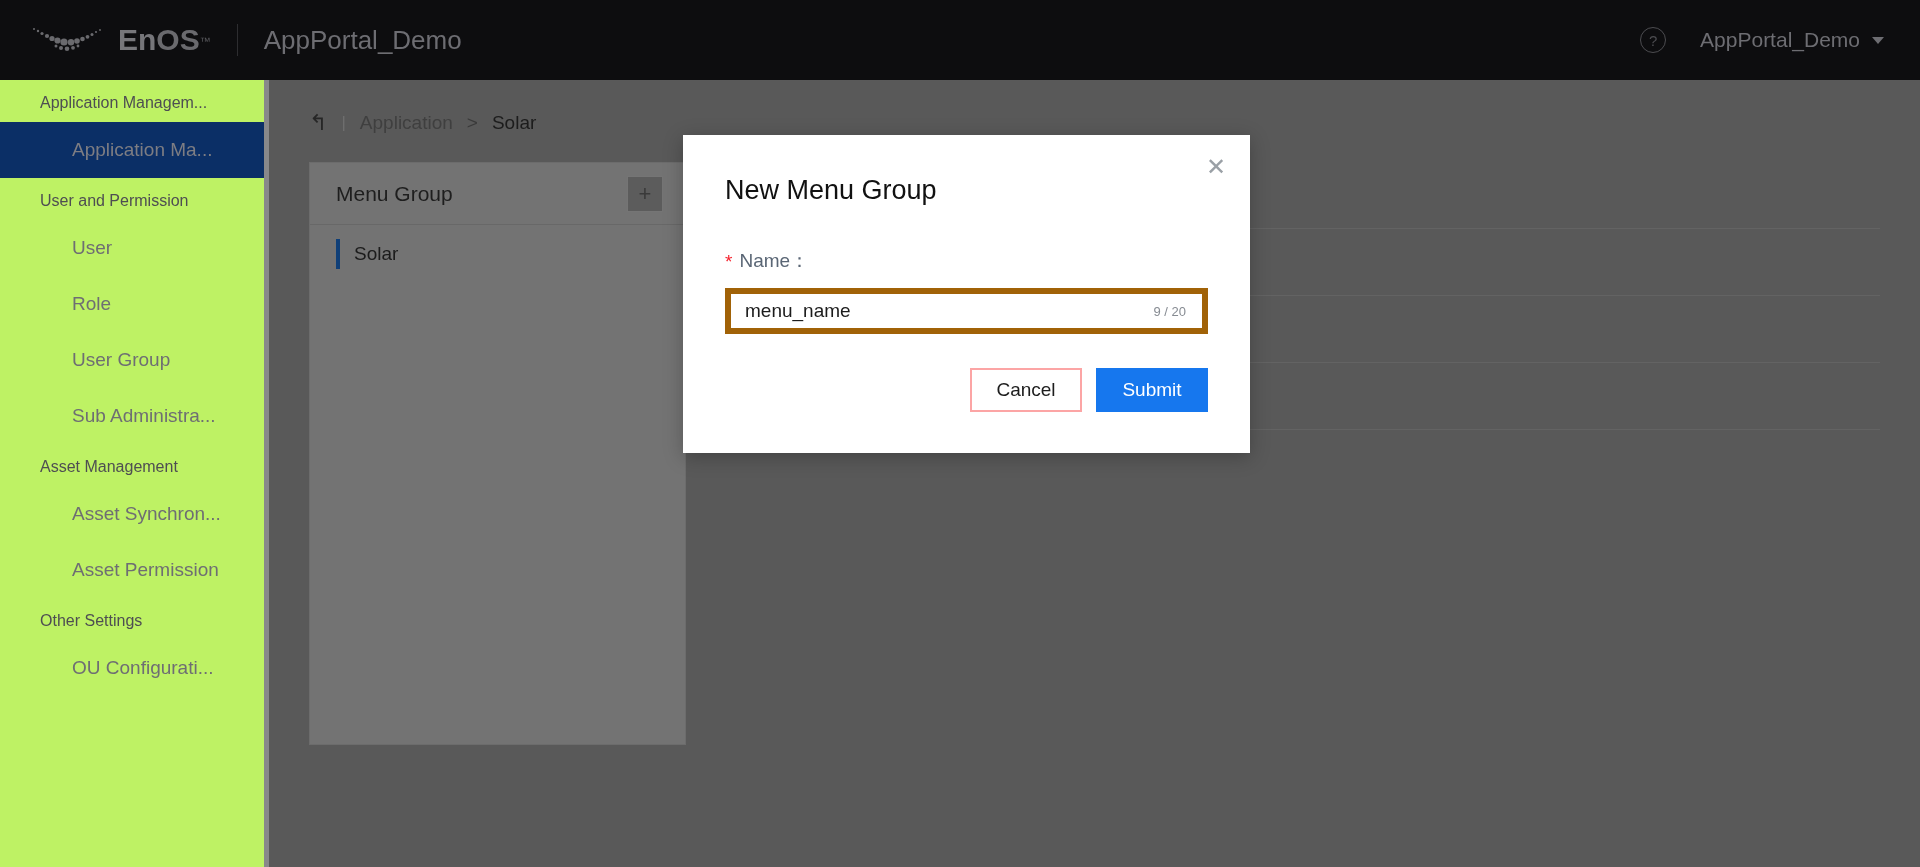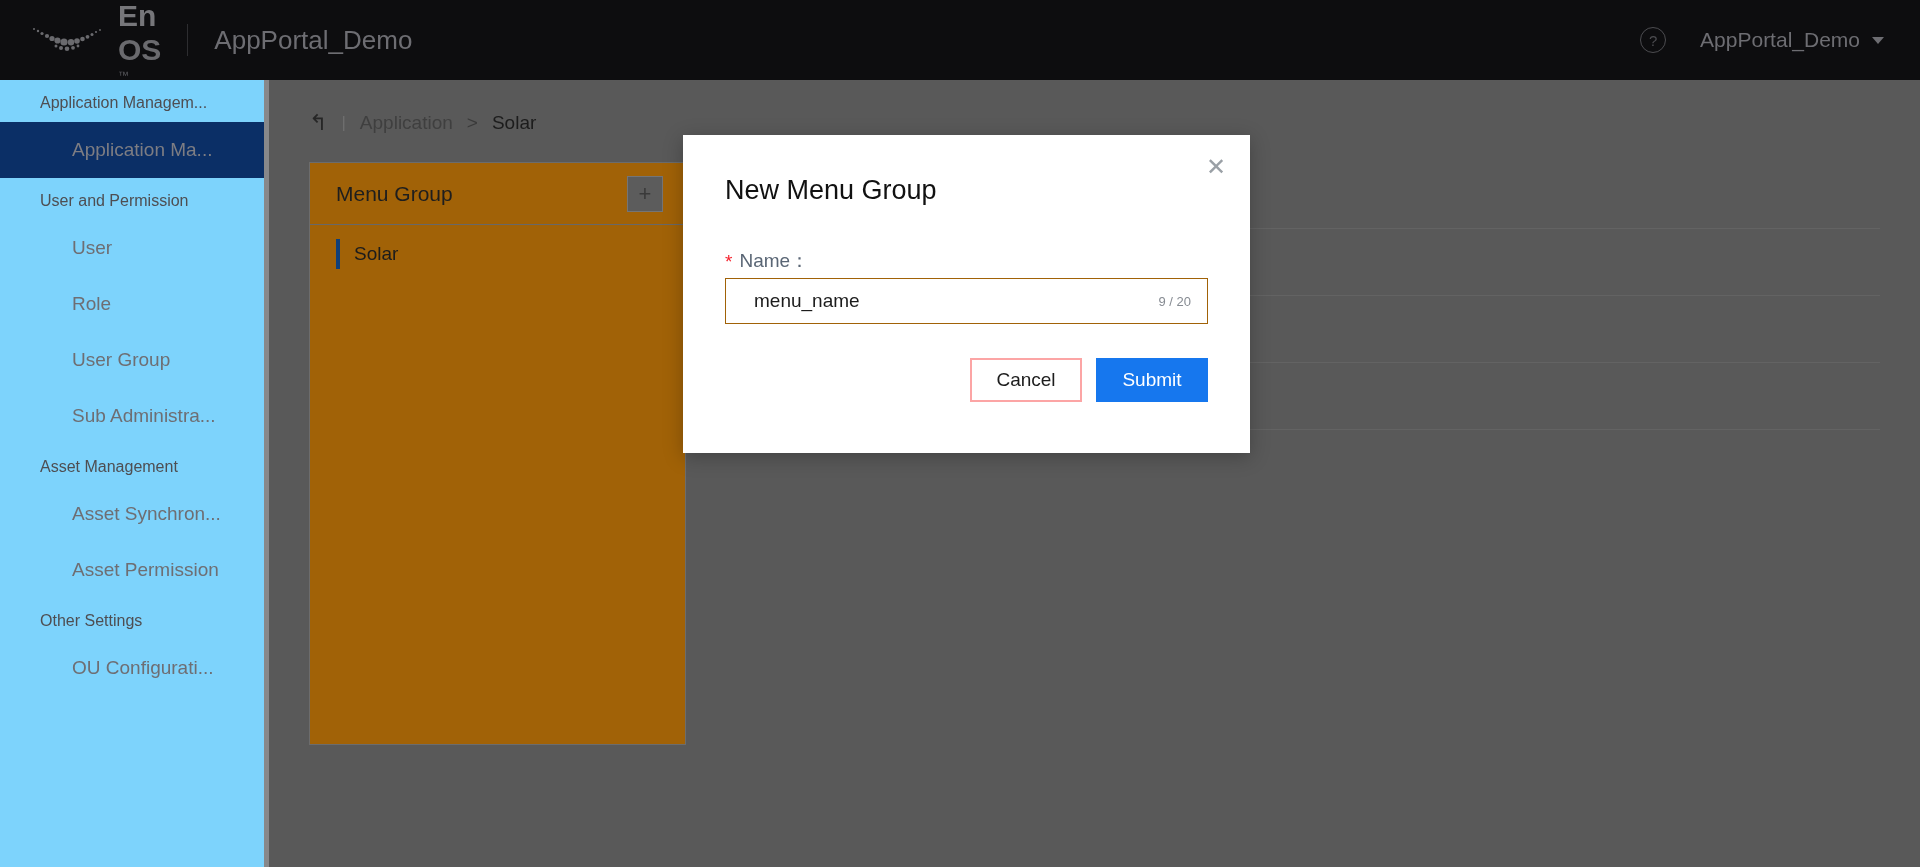--- a/index.html
+++ b/index.html
@@ -18,21 +18,21 @@
     background: #0d0d0f;
     display: flex; align-items: center;
     z-index: 5;
   }
   .brand-zone { display: flex; align-items: center; padding-left: 30px; }
   .enos-logo { display: flex; align-items: center; }
   .logo-mark { width: 78px; height: 34px; margin-right: 10px; }
   .logo-text {
     font-size: 30px; letter-spacing: 0px;
     color: #6e6e70; font-weight: 400;
-    display: flex; align-items: flex-start; flex-direction: column;
+    display: flex; align-items: center;
   }
   .logo-text .en { font-weight: 700; color: #76767a; }
   .logo-text .os { font-weight: 700; color: #6a6a6e; }
   .logo-text .tm { font-size: 11px; margin-top: 2px; color: #5c5c60; }
   .brand-divider {
     width: 1px; height: 32px; background: #2d2d30;
     margin: 0 26px;
   }
   .app-title { font-size: 26px; color: #6d6d72; font-weight: 400; }
 
@@ -52,21 +52,21 @@
     width: 0; height: 0;
     border-left: 6px solid transparent;
     border-right: 6px solid transparent;
     border-top: 7px solid #6d6d72;
   }
 
   
   .sidebar {
     position: absolute; top: 80px; left: 0;
     width: 269px; height: 787px;
-    background: #7dd3fc;
+    background: #bef264;
     overflow: hidden;
     z-index: 4;
   }
   .nav-section-title {
     font-size: 16px; color: #4e4e52;
     padding: 14px 0 10px 40px;
     white-space: nowrap;
   }
   .nav-item {
     height: 56px; display: flex; align-items: center;
@@ -99,21 +99,21 @@
   .bc-link { color: #3f3f3f; cursor: pointer; }
   .bc-sep { color: #3a3a3a; }
   .bc-current { color: #1c1c1c; }
 
   .panels { display: flex; padding: 28px 40px 0 40px; gap: 30px; align-items: flex-start; }
 
   
   .menugroup-panel {
     width: 377px; height: 583px;
     border: 1px solid #6c6c6c;
-    background: #a16207;
+    background: #737373;
     flex: none;
   }
   .mg-head {
     height: 62px; display: flex; align-items: center;
     padding: 0 22px 0 26px;
     border-bottom: 1px solid #686868;
   }
   .mg-title { font-size: 21px; color: #1e1e1e; }
   .mg-add-btn {
     margin-left: auto;
@@ -184,24 +184,24 @@
     padding: 40px 0 0 42px;
   }
   .field-label {
     display: flex; align-items: center;
     padding: 42px 0 0 42px;
     font-size: 19px; color: #5a6675;
   }
   .req-star { color: #f5222d; margin-right: 7px; font-size: 19px; line-height: 1; }
   .field-colon { color: #5a6675; }
   .input-wrap {
-    margin: 4px 42px 0 42px;
-    height: 46px; border: 1px solid #a16207;
-    display: flex; align-items: center;
-    padding: 0 16px 0 28px; background: #fff;
+    margin: 14px 42px 0 42px;
+    height: 46px; border: 6px solid #a16207;
+    display: flex; align-items: center;
+    padding: 0 16px 0 14px; background: #fff;
   }
   .input-value {
     font-size: 19px; color: #1c1c1c; flex: 1;
     border: none; outline: none; background: transparent;
     font-family: "Liberation Sans", sans-serif;
   }
   .input-counter { font-size: 13px; color: #868b92; white-space: nowrap; }
   .modal-actions {
     display: flex; justify-content: flex-end; gap: 14px;
     padding: 34px 42px 0 0;

